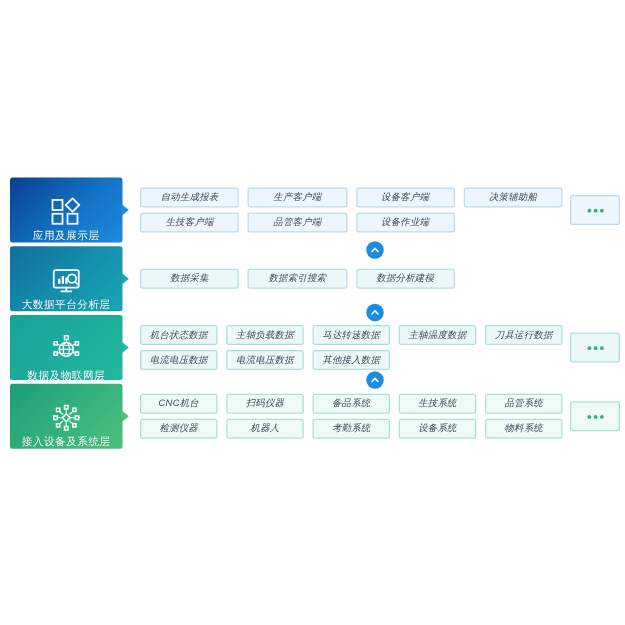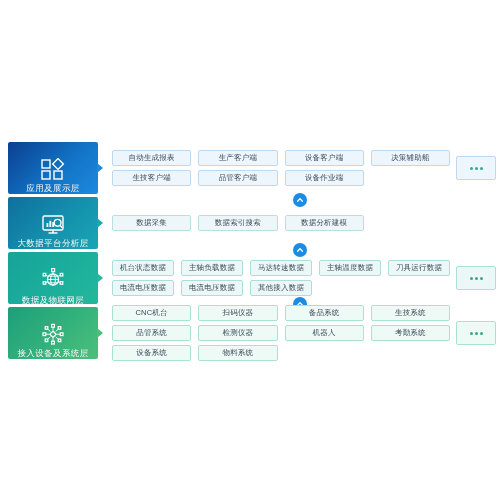--- a/index.html
+++ b/index.html
@@ -80,20 +80,21 @@
   }
 
   
   .layer-content {
     flex: 1 1 auto;
     margin-left: 14px;
     display: flex;
     align-items: center;
     gap: 6px;
     min-width: 0;
+    font-style: italic;
   }
   .cell-grid {
     flex: 1 1 auto;
     display: grid;
     gap: 4px 7px;
     min-width: 0;
   }
   .cell {
     height: 16px;
     display: flex;
@@ -295,21 +296,21 @@
           <line x1="7.8" y1="6.2" x2="10.4" y2="8.6" stroke="#ffffff" stroke-width="0.9"></line>
           <line x1="18.2" y1="6.2" x2="15.6" y2="8.6" stroke="#ffffff" stroke-width="0.9"></line>
           <line x1="7.8" y1="16.0" x2="10.4" y2="13.8" stroke="#ffffff" stroke-width="0.9"></line>
           <line x1="18.2" y1="16.0" x2="15.6" y2="13.8" stroke="#ffffff" stroke-width="0.9"></line>
         </svg>
       </div>
       <div class="tile-label">接入设备及系统层</div>
       <div class="tile-nub" style="border-left-color:#4cc07a;"></div>
     </div>
     <div class="layer-content">
-      <div class="cell-grid" style="grid-template-columns:repeat(4,1fr);">
+      <div class="cell-grid" style="grid-template-columns:repeat(5,1fr);">
         <div class="cell">CNC机台</div>
         <div class="cell">扫码仪器</div>
         <div class="cell">备品系统</div>
         <div class="cell">生技系统</div>
         <div class="cell">品管系统</div>
         <div class="cell">检测仪器</div>
         <div class="cell">机器人</div>
         <div class="cell">考勤系统</div>
         <div class="cell">设备系统</div>
         <div class="cell">物料系统</div>

